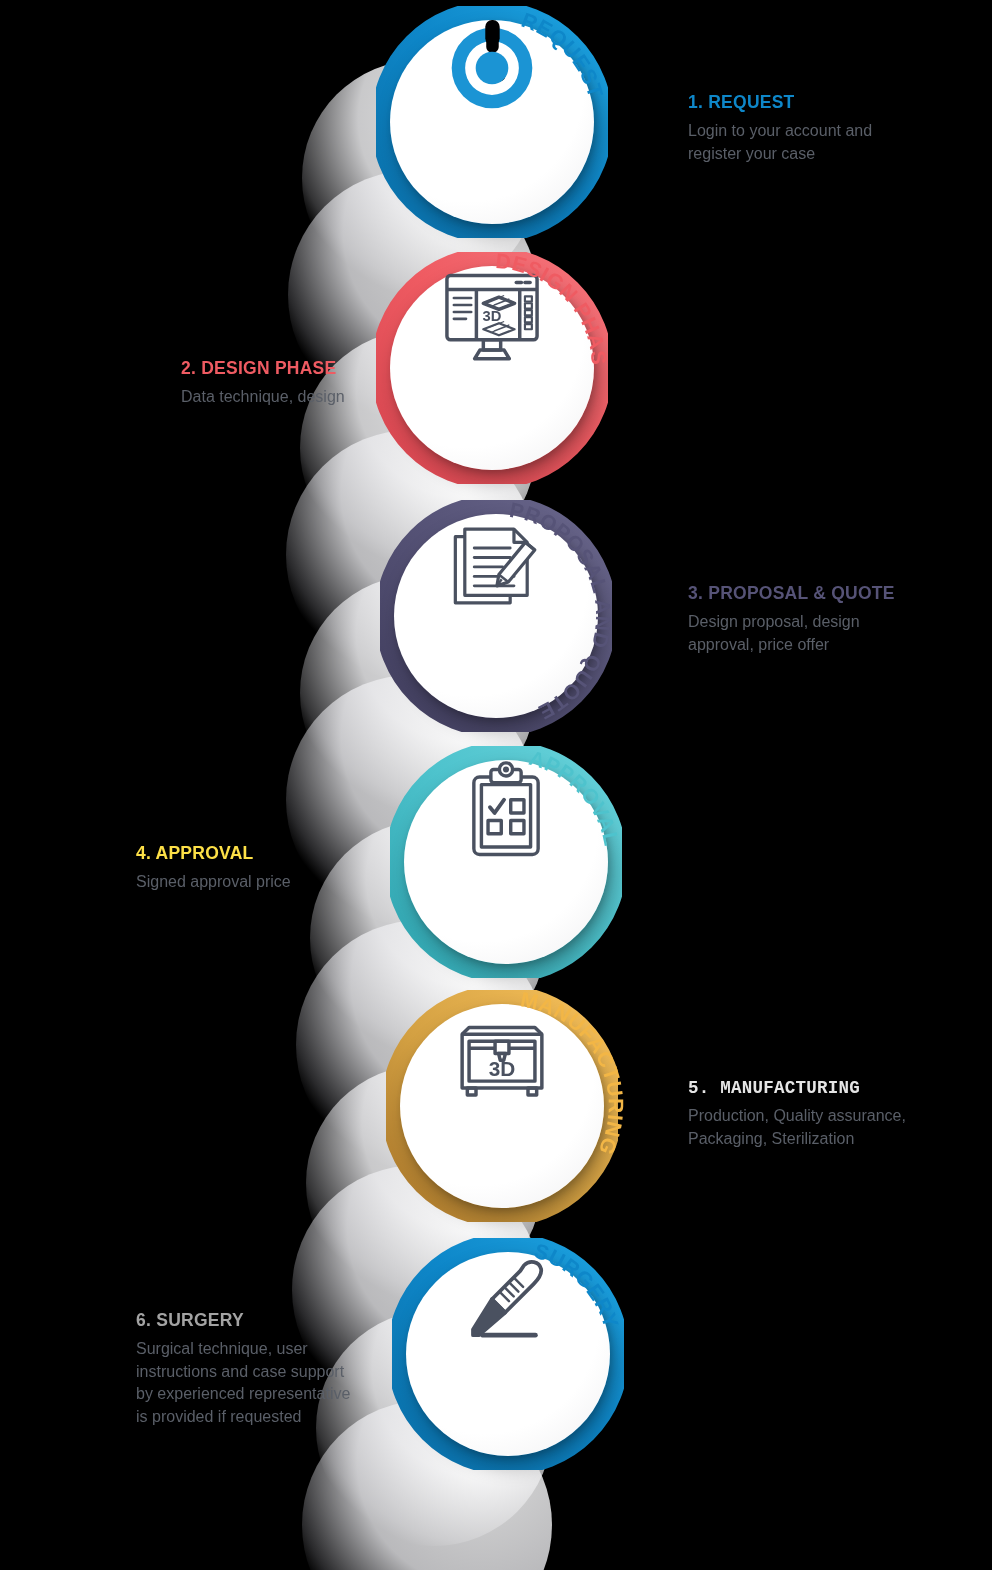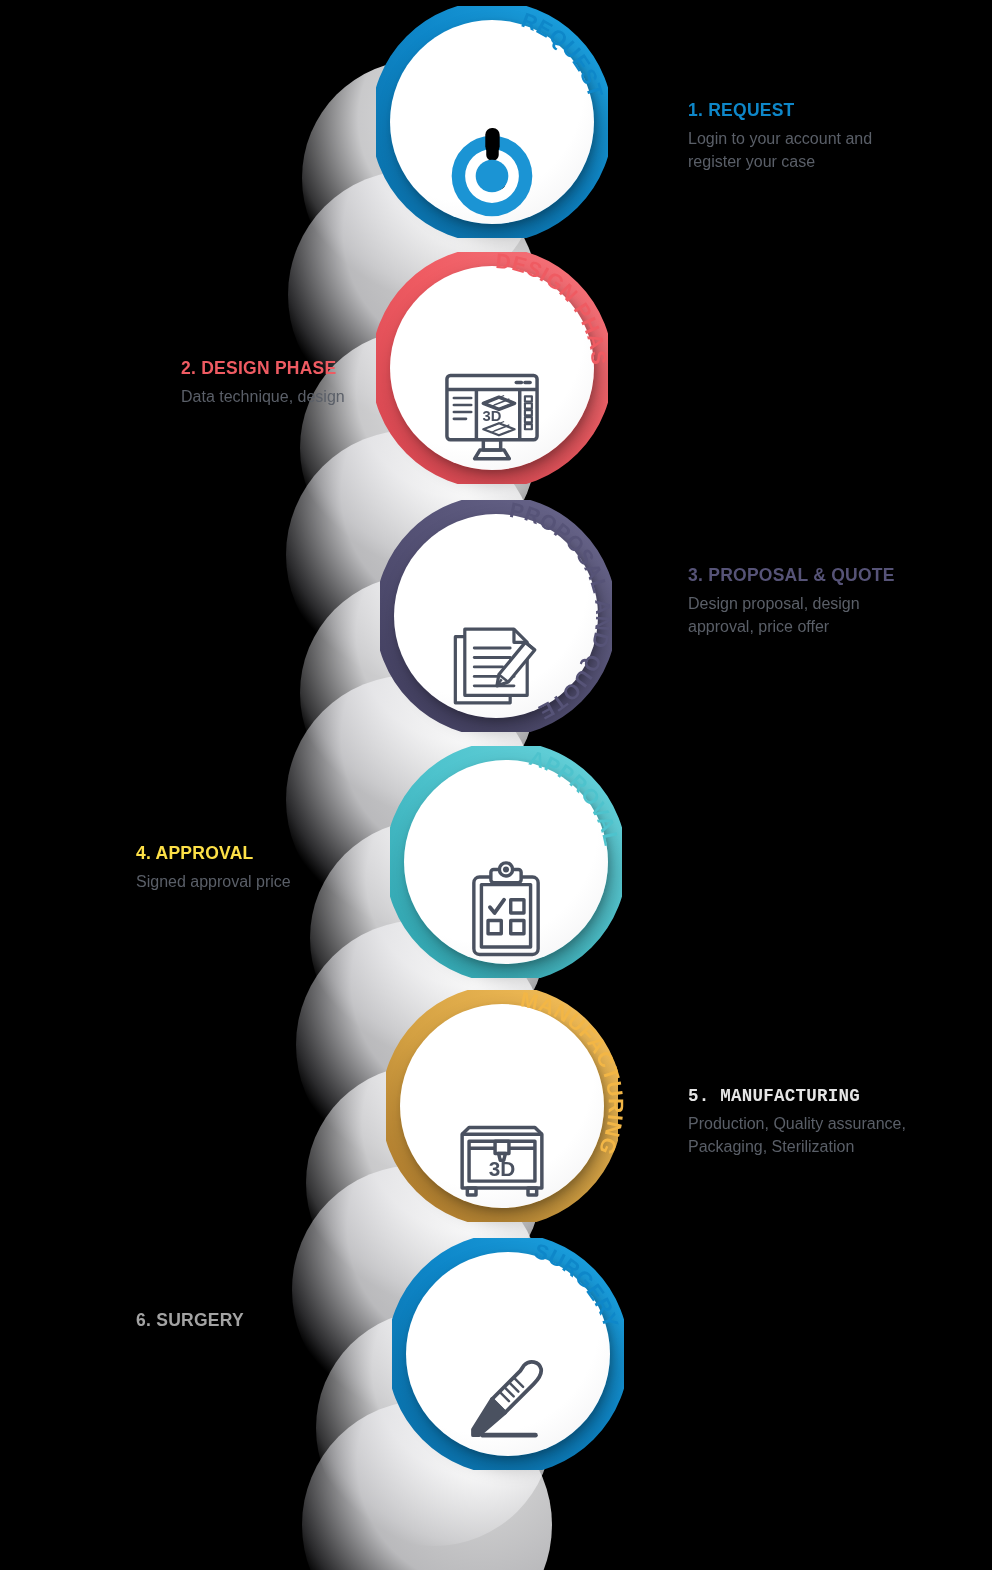--- a/index.html
+++ b/index.html
@@ -29,37 +29,37 @@
 
   .disc {
     position:absolute;
     left:14px; top:14px;
     width:204px; height:204px;
     border-radius:50%;
     background:radial-gradient(circle at 38% 32%, #ffffff 0%, #ffffff 62%, #f4f4f5 86%, #e9e9eb 100%);
     box-shadow:
       6px 10px 20px rgba(0,0,0,.30),
       2px 3px 6px rgba(0,0,0,.16);
-    display:flex; align-items:flex-end; justify-content:center;
+    display:flex; align-items:flex-start; justify-content:center;
   }
   .disc .icon { width:104px; height:104px; display:block; }
   .disc .icon.logo { width:96px; height:96px; }
 
   .curved { position:absolute; inset:0; width:100%; height:100%; overflow:visible; }
   .curved text {
     font-family:"Liberation Sans", sans-serif;
     font-weight:bold;
     font-size:21px;
     letter-spacing:.6px;
   }
 
   
   .caption { position:absolute; width:290px; }
   .caption.left  { text-align:left; }
-  .caption.right { text-align:left;margin-top:8px; }
+  .caption.right { text-align:left; }
   .cap-title {
     font-size:17.5px; font-weight:bold;
     letter-spacing:.25px;
     margin-bottom:7px;
     white-space:nowrap;
   }
   .cap-desc {
     font-size:16px;
     line-height:1.42;
     color:#5a5f68;
@@ -238,21 +238,21 @@
         <path d="M56 76 L61 69" stroke-width="2.6"></path>
       </svg>
     </div>
     <svg class="curved" viewBox="0 0 232 232">
       <defs>
           <path id="arc3" d="M 116 16 A 100 100 0 0 1 116 216"></path>
         </defs>
       <text fill="#565377" font-size="20"><textPath href="#arc3" startOffset="4%">PROPOSAL AND QUOTE</textPath></text>
     </svg>
   </div>
-  <div class="caption right" style="left:688px;top:557px;">
+  <div class="caption right" style="left:688px;top:583px;">
     <div class="cap-title" style="color:#565377;">3. PROPOSAL &amp; QUOTE</div>
     <div class="cap-desc">
       <div>Design proposal, design</div>
       <div>approval, price offer</div>
     </div>
   </div>
 
   <div class="node" style="left:390px;top:746px;">
     <div class="ring-wrap">
       <svg class="ring-svg" viewBox="0 0 232 232">
@@ -364,15 +364,21 @@
     </div>
     <svg class="curved" viewBox="0 0 232 232">
       <defs>
           <path id="arc6" d="M 116 16 A 100 100 0 0 1 216 116"></path>
         </defs>
       <text fill="#0e87c9"><textPath href="#arc6" startOffset="16%">SURGERY</textPath></text>
     </svg>
   </div>
   <div class="caption left" style="left:136px;top:1310px;">
     <div class="cap-title" style="color:#a3a3a3;">6. SURGERY</div>
+    <div class="cap-desc">
+      <div>Surgical technique, user</div>
+      <div>instructions and case support</div>
+      <div>by experienced representative</div>
+      <div>is provided if requested</div>
+    </div>
   </div>
 
 </div>
 
 </body></html>

